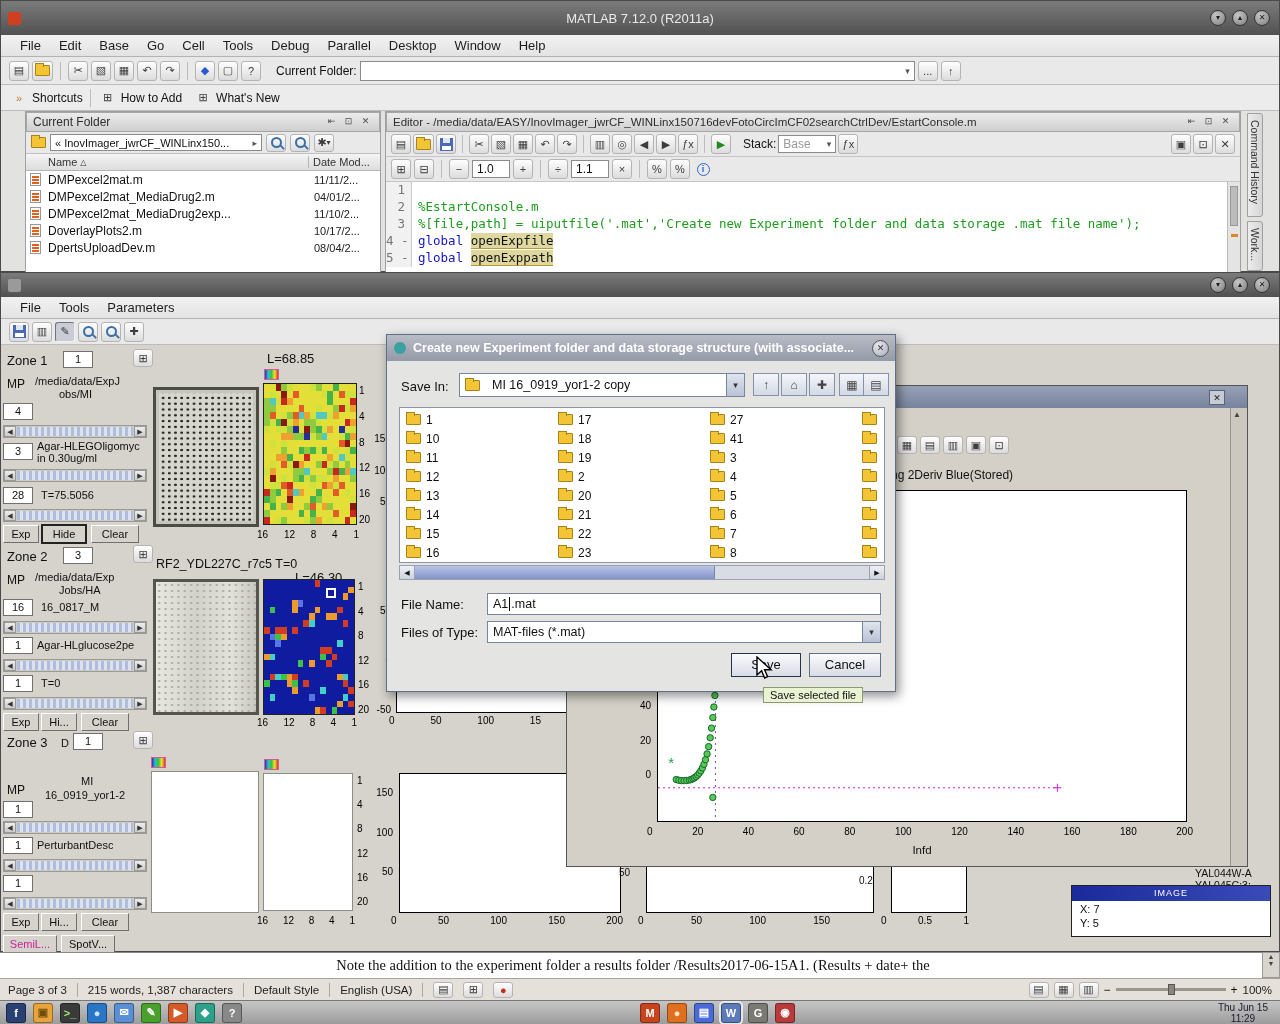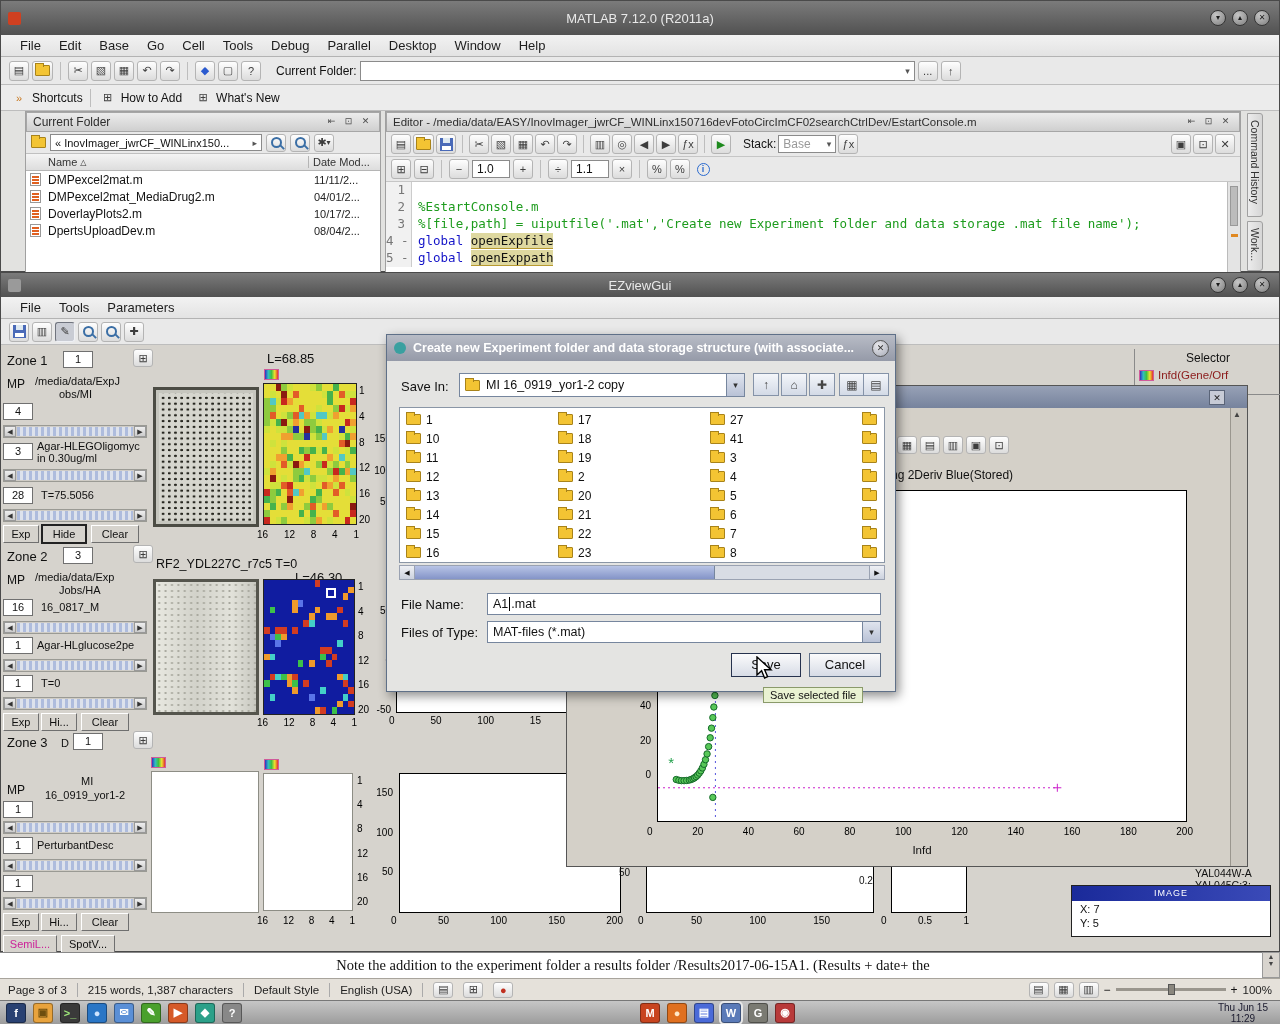--- a/index.html
+++ b/index.html
@@ -164,20 +164,25 @@
           <span class="cfn">DMPexcel2mat.m</span>
           <span class="cfd">11/11/2...</span>
         </div>
         <div class="cfrow">
           <span class="mfi"></span>
           <span class="cfn">DMPexcel2mat_MediaDrug2.m</span>
           <span class="cfd">04/01/2...</span>
         </div>
         <div class="cfrow">
           <span class="mfi"></span>
+          <span class="cfn">DMPexcel2mat_MediaDrug2exp...</span>
+          <span class="cfd">11/10/2...</span>
+        </div>
+        <div class="cfrow">
+          <span class="mfi"></span>
           <span class="cfn">DoverlayPlots2.m</span>
           <span class="cfd">10/17/2...</span>
         </div>
         <div class="cfrow">
           <span class="mfi"></span>
           <span class="cfn">DpertsUploadDev.m</span>
           <span class="cfd">08/04/2...</span>
         </div>
       </div>
   </div>
@@ -260,21 +265,20 @@
     </div>
   </div>
 
   <div class="vtab" style="left:1246px;top:112px;height:104px">Command History</div>
   <div class="vtab" style="left:1246px;top:220px;height:50px">Work...</div>
 </div>
 
 <div class="win" id="ez" style="left:0;top:272px;width:1280px;height:680px;background:#d6d3cd">
   <div class="titlebar" style="height:24px">
     <span class="appico" style="background:#9a9a9a"></span>
-    <span class="tctr">EZviewGui</span>
     <span class="wbtns">
       <span class="wbtn">▾</span>
       <span class="wbtn">▴</span>
       <span class="wbtn">✕</span>
     </span>
   </div>
   <div class="menubar" style="top:24px;height:22px">
     <span class="mi">File</span>
     <span class="mi">Tools</span>
     <span class="mi">Parameters</span>
@@ -1140,27 +1144,20 @@
       <span>150</span>
     </div>
   <div class="plot" style="left:890px;top:500px;width:76px;height:140px"></div>
   <div class="zlab" style="left:858px;top:602px;font-size:10px">0.2</div>
   <div class="ticksx" style="left:880px;top:642px;width:88px">
       <span>0</span>
       <span>0.5</span>
       <span>1</span>
     </div>
 
-  <div class="abs" style="left:1133px;top:76px;width:147px;height:46px;border-left:1px solid #8a8a8a;border-bottom:1px solid #8a8a8a;padding:2px 4px">
-    <div style="text-align:center;font-size:12px">Selector</div>
-    <div style="display:flex;align-items:center;gap:4px;margin-top:4px">
-      <span class="cbar" style="position:static"></span>
-      <span style="color:#8b1a1a;font-size:11.5px">Infd(Gene/Orf</span>
-    </div>
-  </div>
 
   <div class="zlab" style="left:1194px;top:594px;font-size:10.5px">YAL044W-A</div>
   <div class="zlab" style="left:1194px;top:606px;font-size:10.5px">YAL045C:3:</div>
 
   <div class="abs" style="left:565px;top:112px;width:682px;height:482px;background:#d4d0c8;border:1px solid #555;z-index:5">
     <div style="height:22px;background:linear-gradient(#97a1b6,#76839d);display:flex;align-items:center;color:#fff;font-size:11.5px;padding-left:8px">
       <span>16_0919_yor1-2 copy/Results2017-06-15A1</span>
       <span style="margin-left:auto;margin-right:22px;width:16px;height:15px;background:#c7cbd6;color:#222;font-size:9px;text-align:center;line-height:14px;border:1px solid #5a6478">✕</span>
     </div>
     <div class="abs" style="right:0;top:22px;width:17px;bottom:0;background:#ccc8c0;border-left:1px solid #9a968e">
@@ -1298,21 +1295,21 @@
 
 <div class="abs" style="left:386px;top:334px;width:510px;height:358px;background:#e4e4e2;border:1px solid #5f7088;box-shadow:3px 4px 10px rgba(0,0,0,.45);z-index:10">
   <div style="height:26px;background:linear-gradient(#b8bcc6,#959aa8);display:flex;align-items:center;color:#fff;font-size:12.5px;font-weight:bold">
     <span style="width:12px;height:12px;border-radius:50%;background:#3aa0a0;margin:0 7px"></span>
     <span style="overflow:hidden;white-space:nowrap">Create new Experiment folder and data storage structure (with associate...</span>
     <span style="margin-left:auto;margin-right:6px;width:17px;height:17px;border-radius:50%;background:radial-gradient(circle at 35% 30%,#e8e8ec,#a8acb8);border:1px solid #555;color:#333;font-size:9px;font-weight:normal;text-align:center;line-height:15px;flex:none">✕</span>
   </div>
   <span class="abs" style="left:14px;top:44px;font-size:13px">Save In:</span>
   <div class="mcombo" style="left:72px;top:38px;width:286px;height:24px">
     <span class="folder-ico"></span>
-    <span style="margin-left:6px">MI 16_0919_yor1-2 copy</span>
+    <span style="margin-left:12px">MI 16_0919_yor1-2 copy</span>
     <span class="ccar">▾</span>
   </div>
   <div class="dtb" style="left:366px;top:38px">↑</div>
   <div class="dtb" style="left:394px;top:38px">⌂</div>
   <div class="dtb" style="left:422px;top:38px">✚</div>
   <div class="dtb" style="left:452px;top:38px">▦</div>
   <div class="dtb" style="left:476px;top:38px">▤</div>
   <div id="dlg-folders" class="abs" style="left:12px;top:72px;width:486px;height:156px;background:#fff;border:1px solid #8a96a6;display:flex;overflow:hidden;padding-top:2px">
       <div class="dcol">
         <div class="ditem">

